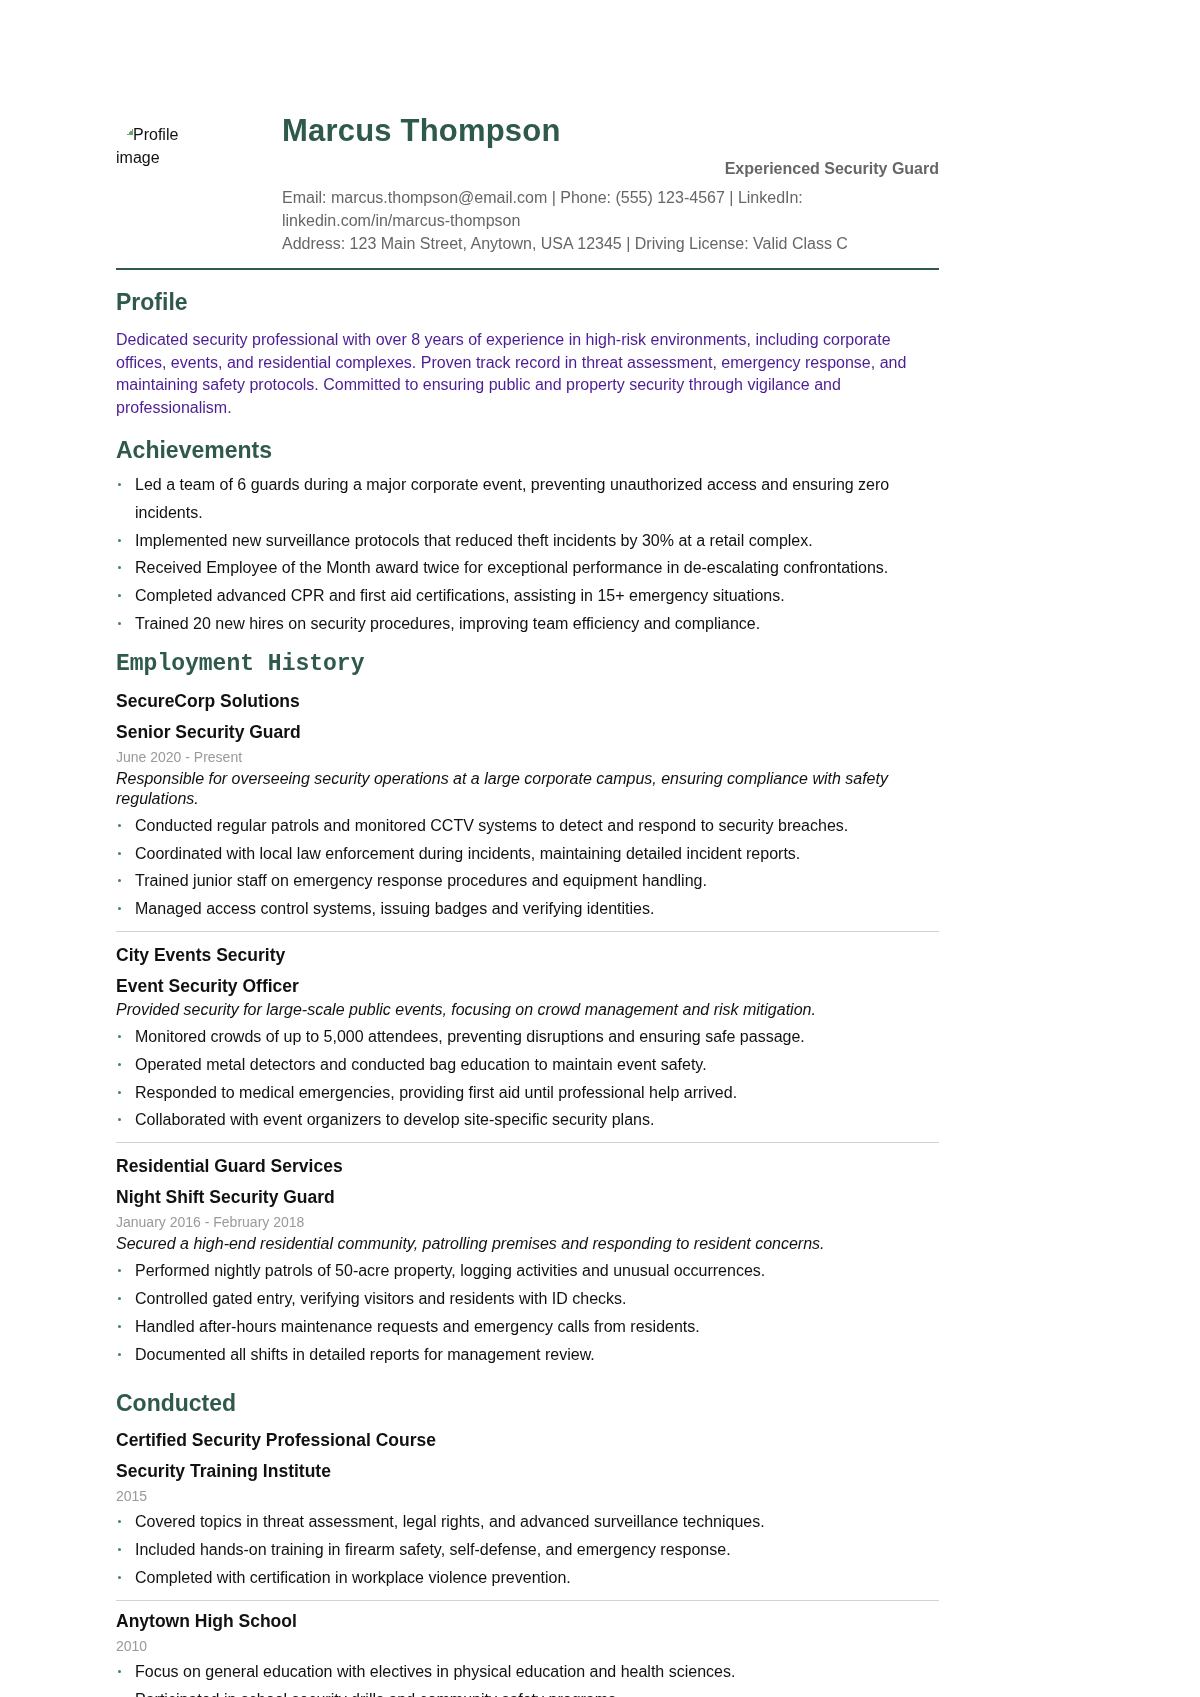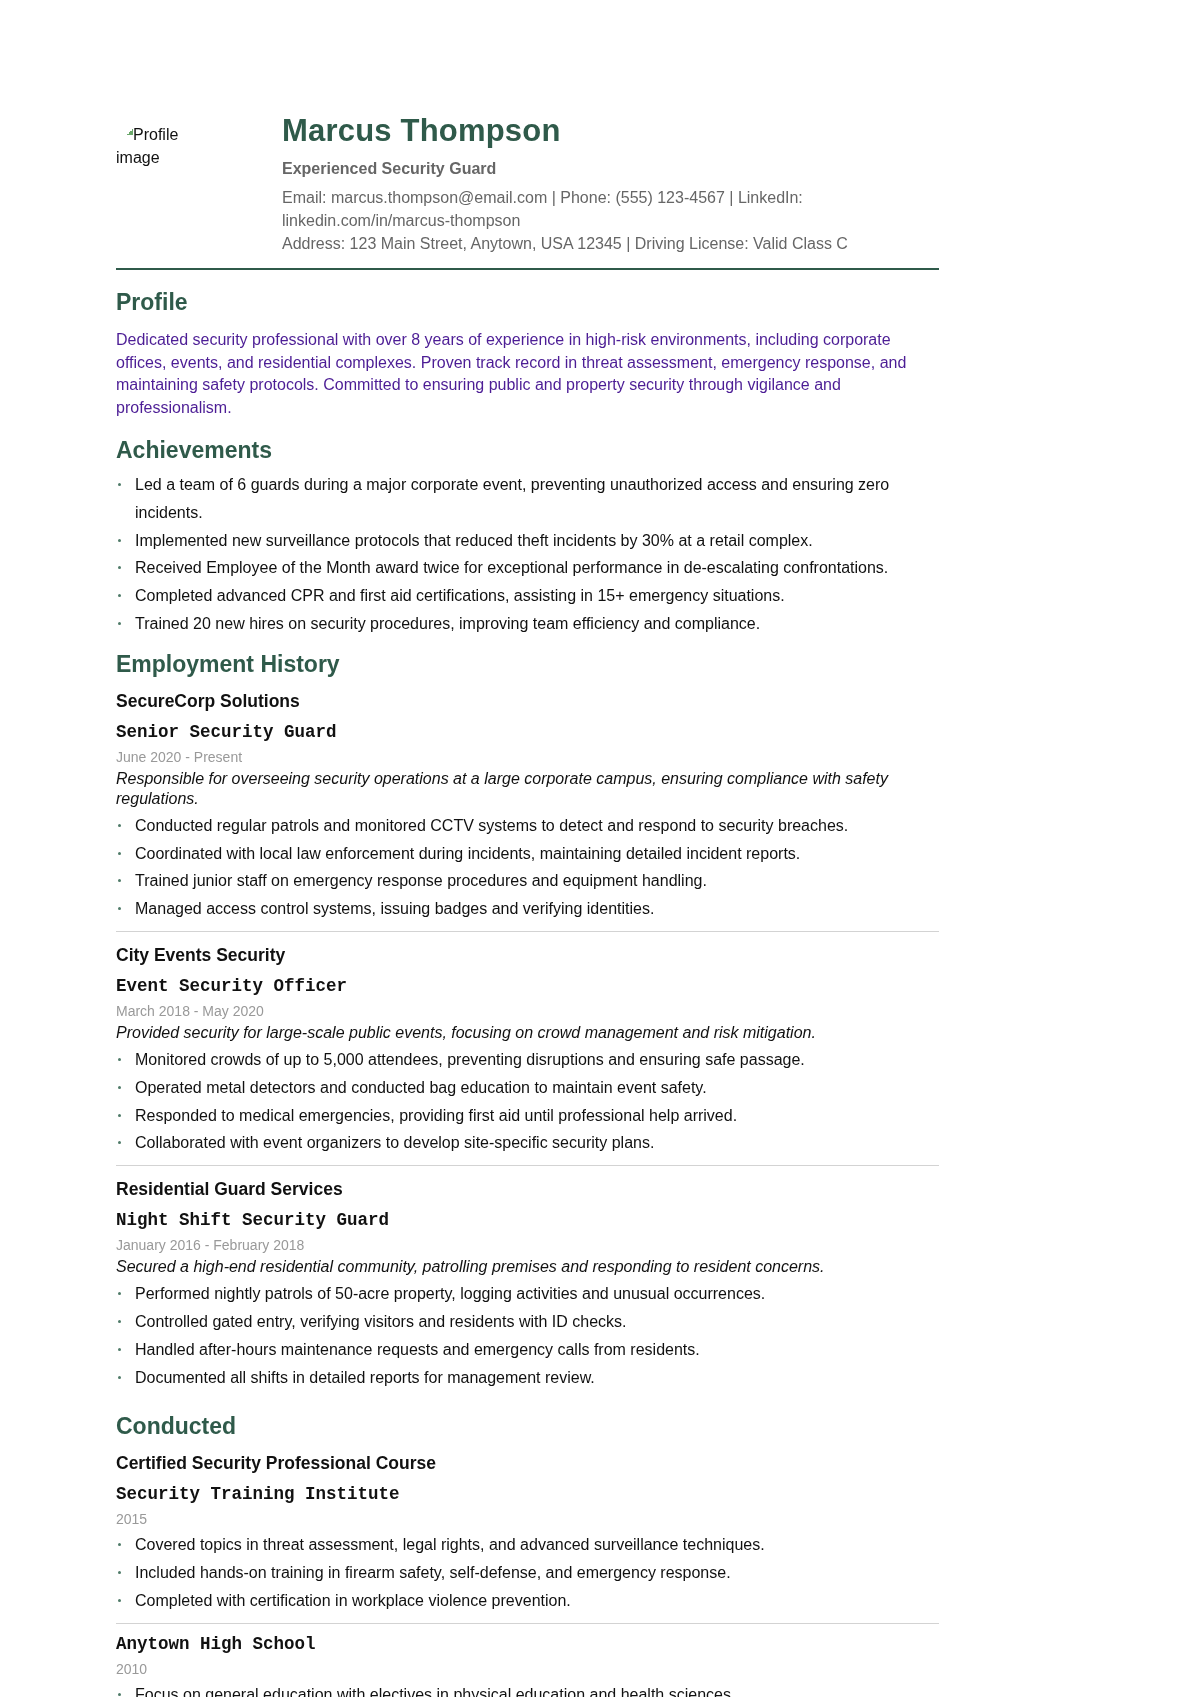--- a/index.html
+++ b/index.html
@@ -8,36 +8,36 @@
   .page { position: relative; width: 1043px; padding: 0 104px 0 116px; }
 
   .header { display: flex; padding-top: 113px; padding-bottom: 13px; border-bottom: 2.5px solid #2f5a4a; }
   .photo { width: 166px; height: 100px; position: relative; font-size: 16px; color: #111; line-height: 23px; }
   .photo .broken { position: absolute; left: 11px; top: 16px; width: 6px; height: 6px;
     background: linear-gradient(135deg, transparent 50%, #6aa86a 50%); }
   .photo .alt1 { position: absolute; left: 17px; top: 10px; }
   .photo .alt2 { position: absolute; left: 0px; top: 33px; }
   .hinfo { flex: 1; }
   .name { font-size: 31px; font-weight: bold; color: #2f5a4a; line-height: 36px; letter-spacing: 0.2px; }
-  .title { font-size: 16px; font-weight: bold; color: #666; margin-top: 10px; line-height: 20px; }
+  .title { font-size: 16px; font-weight: bold; color: #666; margin-top: 10px; line-height: 20px; text-align: right; }
   .contact { font-size: 16px; color: #666; line-height: 23px; margin-top: 7px; }
 
   .section-title { font-size: 23px; font-weight: bold; color: #2f5a4a; line-height: 28px; }
   .profile-title { margin-top: 18px; }
   .profile-text { font-size: 16px; line-height: 22.5px; margin-top: 13px; color: #4c1d95; }
   .ach-title { margin-top: 17px; }
   ul.bullets { list-style: none; margin-top: 7px; }
   ul.bullets li { position: relative; padding-left: 19px; font-size: 16px; line-height: 27.8px; color: #111; }
   ul.bullets li .dot { position: absolute; left: 2px; top: 12px; width: 3px; height: 3px; border-radius: 50%; background: #4f7a68; }
 
-  .emp-title { margin-top: 12px; }
+  .emp-title { margin-top: 12px; font-family: Liberation Mono, monospace; }
   .job { padding-bottom: 8px; }
   .job + .job { border-top: 1.5px solid #d3d3d3; }
   .job-company { font-size: 17.5px; font-weight: bold; line-height: 22px; margin-top: 12px; }
-  .job-role { font-size: 17.5px; font-weight: bold; line-height: 22px; margin-top: 9px; font-family: Liberation Mono, monospace; }
+  .job-role { font-size: 17.5px; font-weight: bold; line-height: 22px; margin-top: 9px; }
   .job-dates { font-size: 14px; color: #999; line-height: 18px; margin-top: 5px; }
   .job-desc { font-size: 16px; font-style: italic; line-height: 20px; margin-top: 3px; color: #111; }
   .job ul.bullets { margin-top: 3px; }
 
   .edu-title { margin-top: 13px; }
 </style>
 </head>
 <body>
 
 <div class="page">
@@ -86,21 +86,20 @@
         <li><span class="dot"></span><span>Conducted regular patrols and monitored CCTV systems to detect and respond to security breaches.</span></li>
         <li><span class="dot"></span><span>Coordinated with local law enforcement during incidents, maintaining detailed incident reports.</span></li>
         <li><span class="dot"></span><span>Trained junior staff on emergency response procedures and equipment handling.</span></li>
         <li><span class="dot"></span><span>Managed access control systems, issuing badges and verifying identities.</span></li>
       </ul>
     </div>
 
     <div class="job">
       <div class="job-company">City Events Security</div>
       <div class="job-role">Event Security Officer</div>
-      <div class="job-dates">March 2018 - May 2020</div>
       <div class="job-desc">Provided security for large-scale public events, focusing on crowd management and risk mitigation.</div>
       <ul class="bullets">
         <li><span class="dot"></span><span>Monitored crowds of up to 5,000 attendees, preventing disruptions and ensuring safe passage.</span></li>
         <li><span class="dot"></span><span>Operated metal detectors and conducted bag education to maintain event safety.</span></li>
         <li><span class="dot"></span><span>Responded to medical emergencies, providing first aid until professional help arrived.</span></li>
         <li><span class="dot"></span><span>Collaborated with event organizers to develop site-specific security plans.</span></li>
       </ul>
     </div>
 
     <div class="job">

